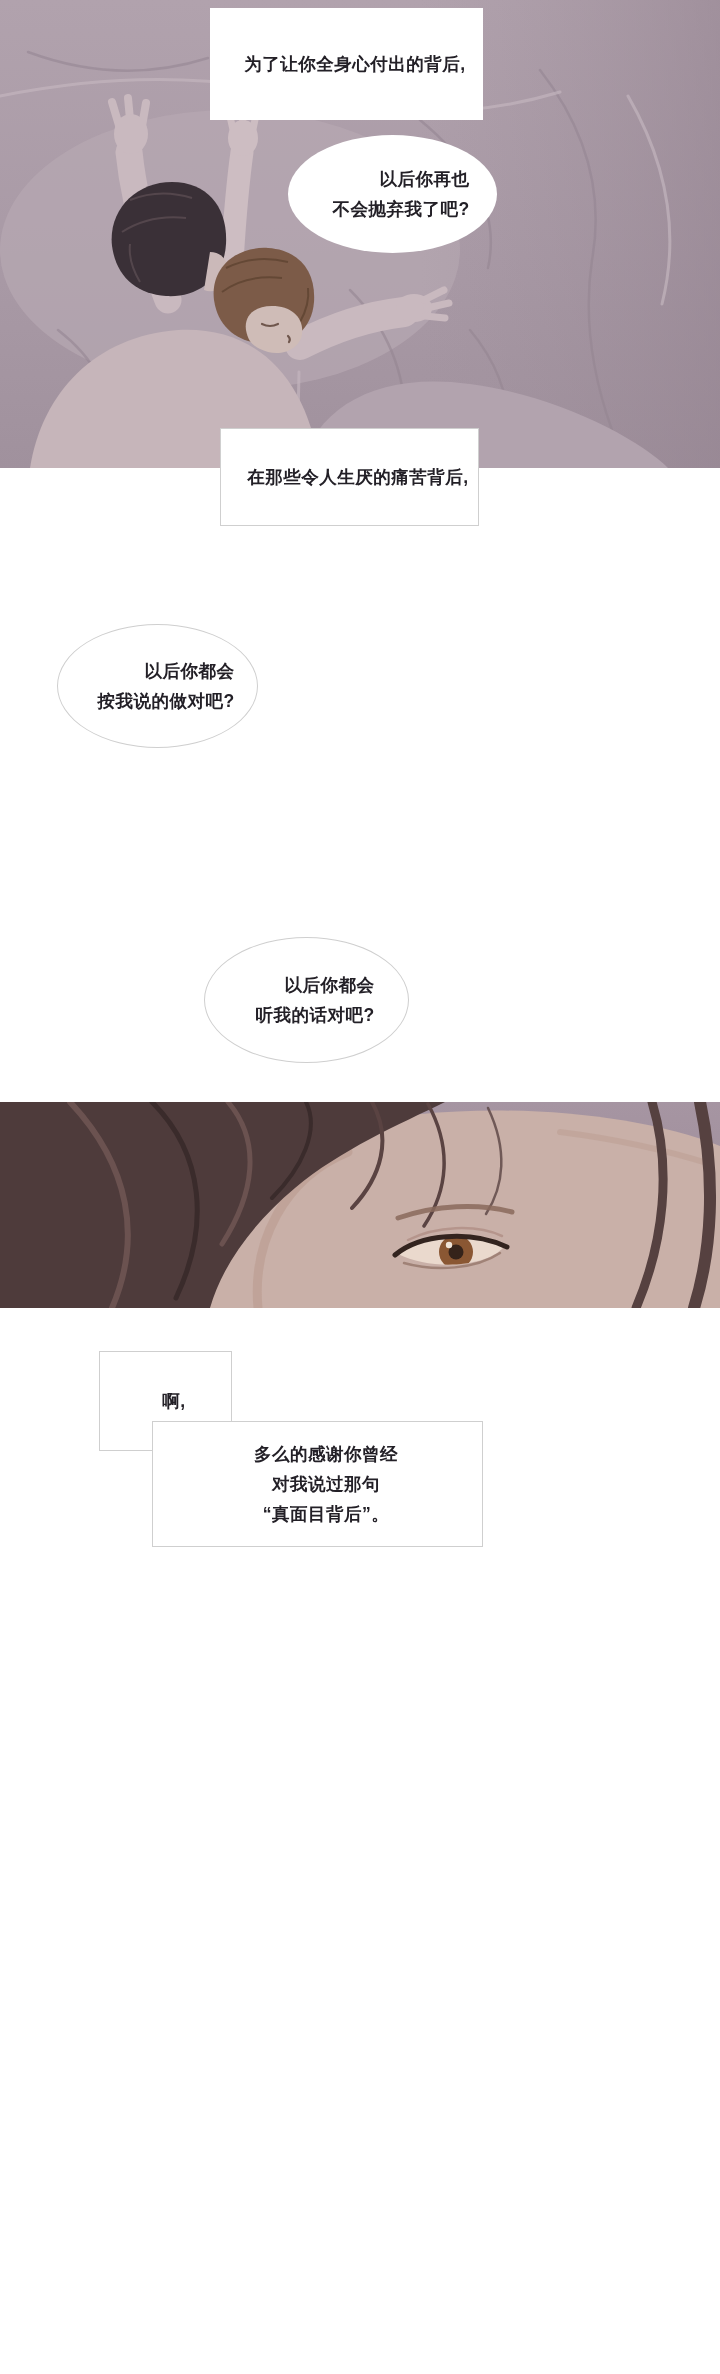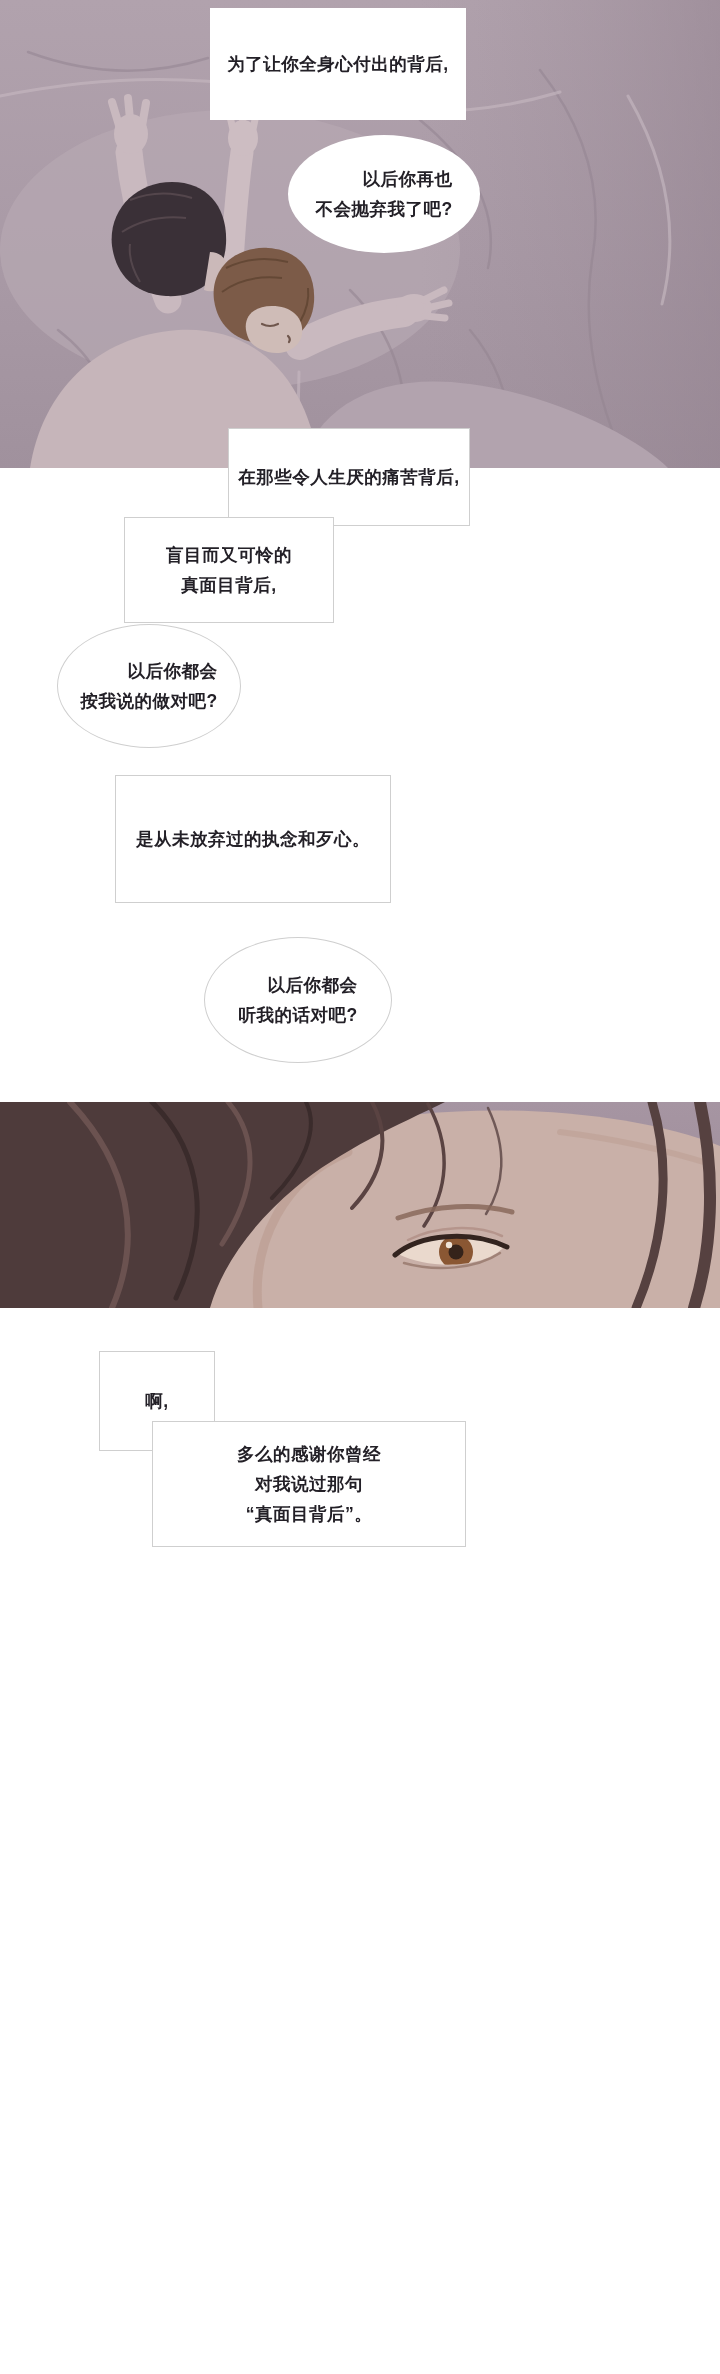--- a/index.html
+++ b/index.html
@@ -6,21 +6,21 @@
   .page{
     position:relative;width:720px;height:2374px;background:#ffffff;overflow:hidden;
     font-family:"Liberation Sans","DejaVu Sans",sans-serif;
   }
   .panel{position:absolute;left:0;width:720px;overflow:hidden;}
   .panel svg{display:block;width:100%;height:100%;}
   .txt{
     position:absolute;display:flex;align-items:center;justify-content:center;
     text-align:center;background:#ffffff;color:var(--text-color,#232027);
     font-size:17.5px;font-weight:600;line-height:1.72;letter-spacing:.5px;
-    white-space:pre-line;z-index:2;
+    white-space:pre-line;z-index:2;padding-left:17px;
   }
   .ellipse{border-radius:50%;text-align:right;}
   .bordered{border:1px solid var(--box-border,#cfcfcf);}
 </style>
 </head>
 <body>
 
 <div class="page">
 
   <section class="panel" style="top:0;height:468px">
@@ -145,29 +145,26 @@
       <path d="M404,161 C436,170 476,167 500,151" stroke="#8a6a5c" stroke-width="2.5" fill="none" opacity="0.65" stroke-linecap="round"></path>
       <path d="M408,138 C436,124 476,122 502,134" stroke="#a9837a" stroke-width="2.5" fill="none" opacity="0.6" stroke-linecap="round"></path>
     </svg>
   </section>
 
   <div class="txt" style="left:210px;top:8px;width:256px;height:112px">为了让你全身心付出的背后,</div>
 
   <div class="txt ellipse" style="left:288px;top:135px;width:192px;height:118px">以后你再也
 不会抛弃我了吧?</div>
 
-  <div class="txt bordered" style="left:228px;top:428px;width:240px;height:96px">在那些令人生厌的痛苦背后,</div>
+  <div class="txt bordered" style="left:220px;top:428px;width:240px;height:96px">在那些令人生厌的痛苦背后,</div>
 
-  <div class="txt bordered" style="left:124px;top:517px;width:208px;height:104px">盲目而又可怜的
-真面目背后,</div>
 
   <div class="txt ellipse bordered" style="left:57px;top:624px;width:182px;height:122px">以后你都会
 按我说的做对吧?</div>
 
-  <div class="txt bordered" style="left:115px;top:775px;width:274px;height:126px">是从未放弃过的执念和歹心。</div>
 
   <div class="txt ellipse bordered" style="left:204px;top:937px;width:186px;height:124px">以后你都会
 听我的话对吧?</div>
 
   <div class="txt bordered" style="left:99px;top:1351px;width:114px;height:98px">啊,</div>
 
   <div class="txt bordered" style="left:152px;top:1421px;width:312px;height:124px">多么的感谢你曾经
 对我说过那句
 “真面目背后”。</div>
 

